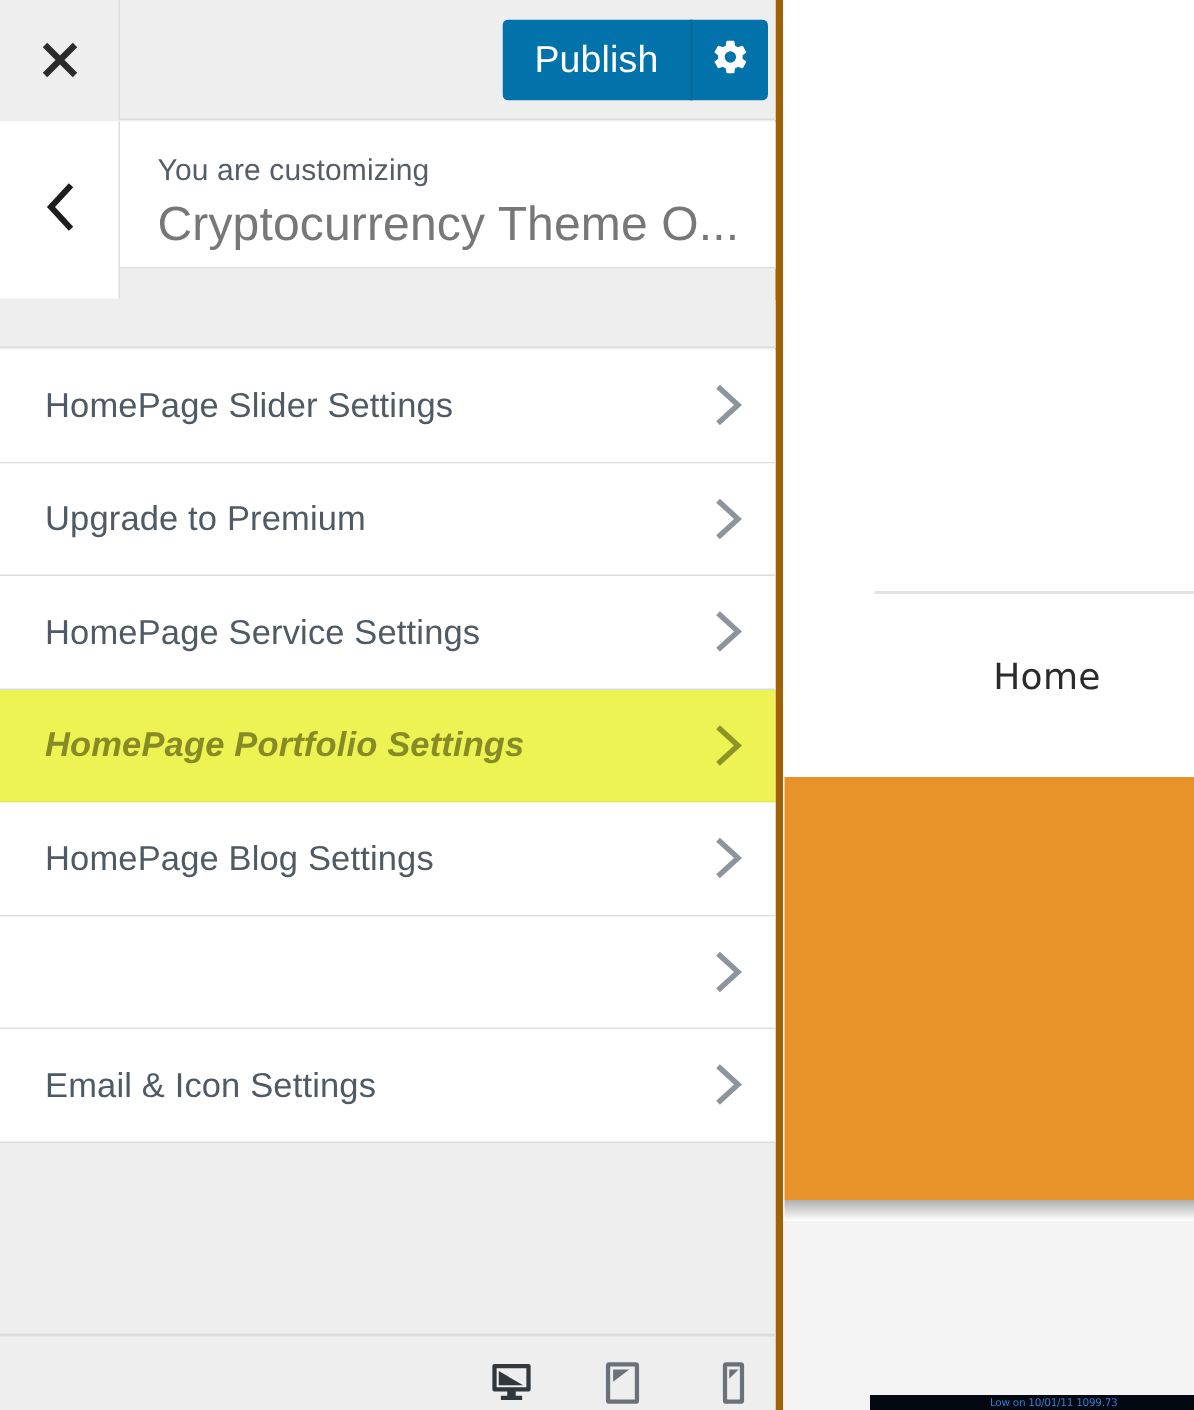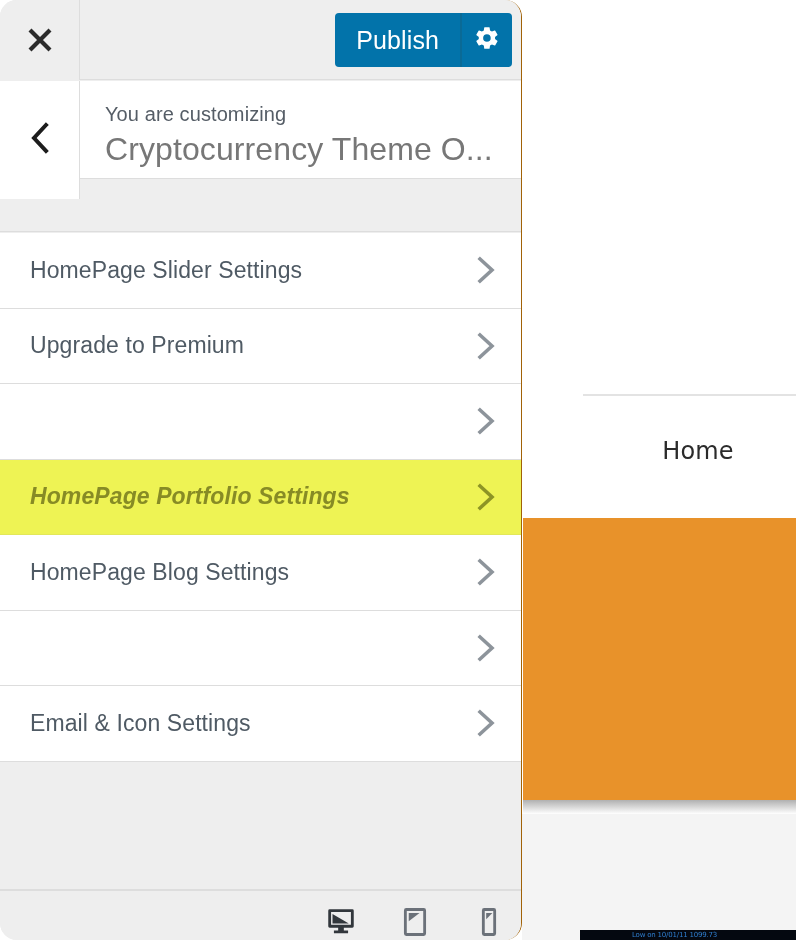--- a/index.html
+++ b/index.html
@@ -94,32 +94,32 @@
   }
   #preview-ticker .ticker-text {
     display: block;
     font-family: "DejaVu Sans", sans-serif;
     font-size: 7px;
     line-height: 10px;
     color: #2f7fd0;
     white-space: nowrap;
     padding-left: 52px;
     letter-spacing: -0.2px;
+    margin-left: 28px;
   }
 
   
   #customizer {
     position: absolute;
     left: 0; top: 0;
     width: 522px;
     height: 940px;
     background: #eeeeee;
-    border-right: 1px solid #a16207;
-    overflow: hidden;
-    border-radius: 17px;
+    border-right: 5px solid #a16207;
+    overflow: hidden;
   }
 
   
   #customizer-topbar {
     position: absolute;
     left: 0; top: 0;
     width: 521px;
     height: 80px;
     background: #eeeeee;
     border-bottom: 1px solid #dddddd;
@@ -409,20 +409,21 @@
       <div class="section-item">
         <span class="section-label">Upgrade to Premium</span>
         <span class="section-chevron">
           <svg width="22" height="30" viewBox="0 0 22 30">
             <path d="M5 4 L17 15 L5 26" stroke="#8d949b" stroke-width="3.6" fill="none" stroke-linecap="square"></path>
           </svg>
         </span>
       </div>
 
       <div class="section-item">
+        <span class="section-label">HomePage Service Settings</span>
         <span class="section-chevron">
           <svg width="22" height="30" viewBox="0 0 22 30">
             <path d="M5 4 L17 15 L5 26" stroke="#8d949b" stroke-width="3.6" fill="none" stroke-linecap="square"></path>
           </svg>
         </span>
       </div>
 
       <div class="section-item is-active">
         <span class="section-label">HomePage Portfolio Settings</span>
         <span class="section-chevron">

